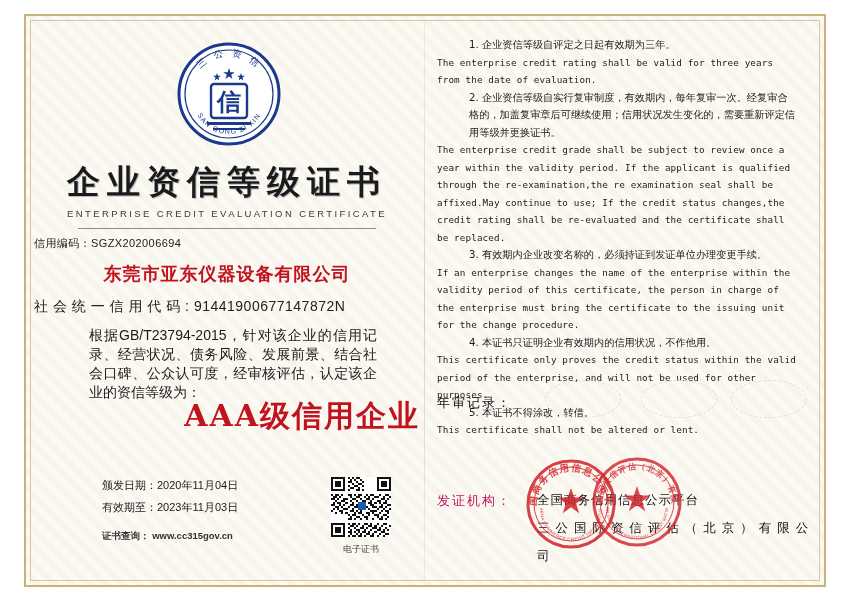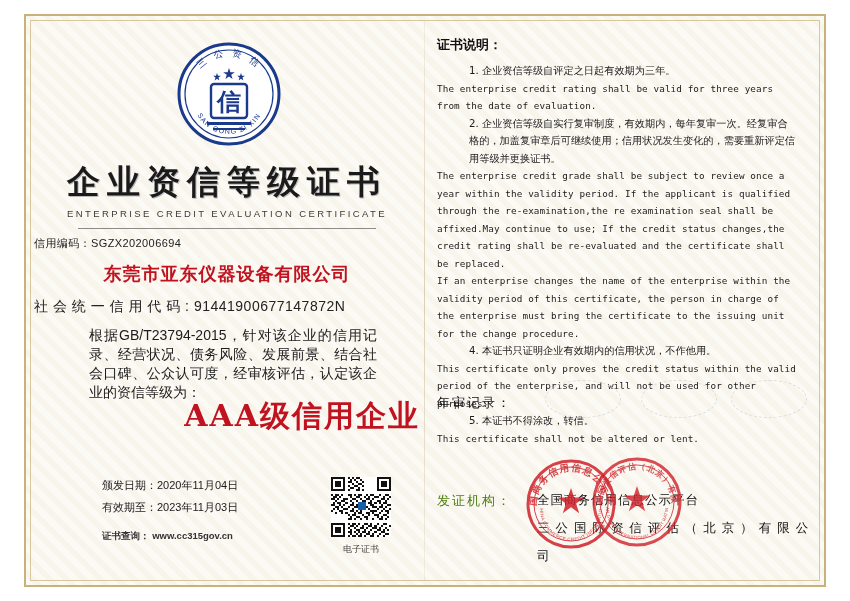--- a/index.html
+++ b/index.html
@@ -242,21 +242,21 @@
     border: 1px dashed #dcdcdc;
     border-radius: 50%;
     top: 4px;
   }
   .issuer-label {
     position: absolute;
     left: 0;
     top: 456px;
     font-family: "DejaVu Sans", sans-serif;
     font-size: 13px;
-    color: #4d7c0f;
+    color: #be185d;
     letter-spacing: 2px;
   }
   .issuer-lines {
     position: absolute;
     left: 100px;
     top: 450px;
     width: 280px;
     font-family: "DejaVu Sans", sans-serif;
     font-size: 12.5px;
     color: #111;
@@ -527,27 +527,27 @@
         <g fill="#1b5fa8">
           <rect x="13" y="12" width="4" height="4"></rect>
         </g>
       </svg>
     </div>
     <div class="qr-caption">电子证书</div>
   </div>
 
   <div class="right-panel">
 
-    <div class="notes-title">证书说明：</div>
 
     <div class="notes-body">
       <div class="cn">1. 企业资信等级自评定之日起有效期为三年。</div>
       <div class="en">The enterprise credit rating shall be valid for three years from the date of evaluation.</div>
       <div class="cn">2. 企业资信等级自实行复审制度，有效期内，每年复审一次。经复审合格的，加盖复审章后可继续使用；信用状况发生变化的，需要重新评定信用等级并更换证书。</div>
       <div class="en">The enterprise credit grade shall be subject to review once a year within the validity period. If the applicant is qualified through the re-examination,the re examination seal shall be affixed.May continue to use; If the credit status changes,the credit rating shall be re-evaluated and the certificate shall be replaced.</div>
+      <div class="cn">3. 有效期内企业改变名称的，必须持证到发证单位办理变更手续。</div>
       <div class="en">If an enterprise changes the name of the enterprise within the validity period of this certificate, the person in charge of the enterprise must bring the certificate to the issuing unit for the change procedure.</div>
       <div class="cn">4. 本证书只证明企业有效期内的信用状况，不作他用。</div>
       <div class="en">This certificate only proves the credit status within the valid period of the enterprise, and will not be used for other purposes.</div>
       <div class="cn">5. 本证书不得涂改，转借。</div>
       <div class="en">This certificate shall not be altered or lent.</div>
     </div>
 
     <div class="annual-label">年审记录：</div>
     <div class="annual-ovals">
       <div class="oval" style="left:0;"></div>

